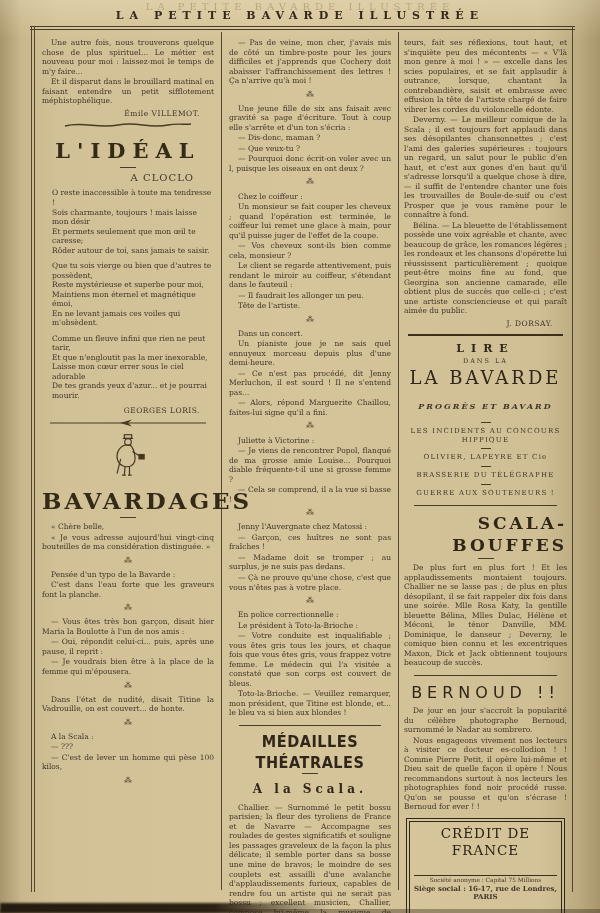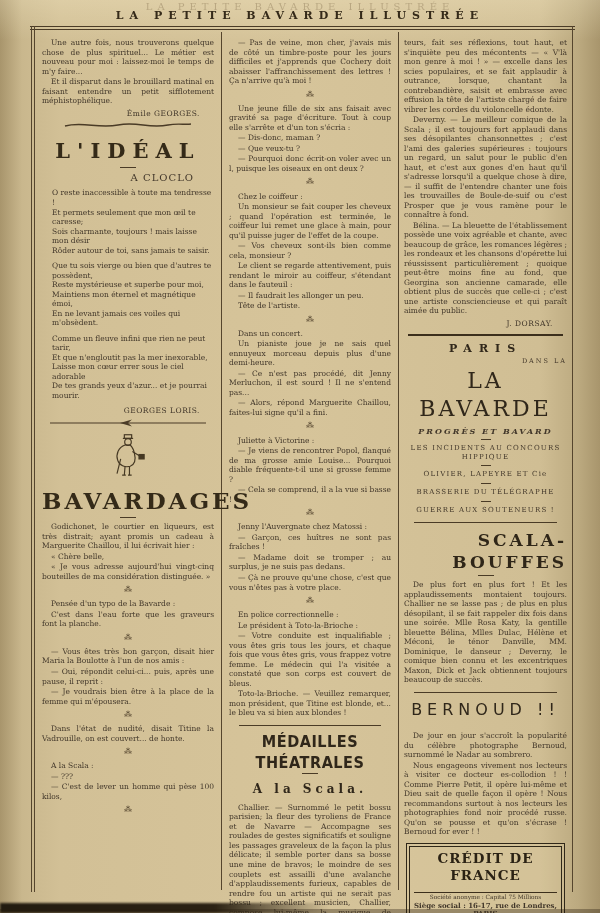--- a/index.html
+++ b/index.html
@@ -44,31 +44,31 @@
 
   .bav-title{text-align:center;font-size:23px;letter-spacing:3px;color:#342a18;margin:4px 0 1px;font-weight:600;}
 
   .med-title{text-align:center;font-family:"DejaVu Sans",sans-serif;font-weight:bold;
     font-size:14.5px;letter-spacing:.5px;color:#30271a;margin:8px 0 2px;transform:scale(1,1.12);}
   .alascala{text-align:center;font-size:12px;font-weight:bold;letter-spacing:4px;margin:8px 0 6px;color:#30271a;}
   .colrule{border-top:1px solid #4a3b26;margin:7px 10px;}
   .colrule-b{border-top:2px solid #3c2f1c;margin:6px 4px;}
 
   .lire1{text-align:center;font-size:11px;font-weight:bold;letter-spacing:7px;margin-top:4px;color:#30271a;}
-  .lire2{text-align:right;font-size:6.5px;letter-spacing:2px;margin:1px 0;}
-  .lire-title{text-align:center;font-size:22px;letter-spacing:3px;color:#30271a;margin:1px 0 2px;}
-  .lire-sub{text-align:center;font-size:8px;font-style:italic;font-weight:bold;letter-spacing:2px;margin:3px 0;}
+  .lire2{text-align:center;font-size:6.5px;letter-spacing:2px;margin:1px 0;}
+  .lire-title{text-align:center;font-size:18px;letter-spacing:3px;color:#30271a;margin:1px 0 2px;}
+  .lire-sub{text-align:center;font-size:8px;font-style:italic;font-weight:bold;letter-spacing:2px;margin:11px 0;}
   .lire-item{text-align:center;font-size:7px;letter-spacing:1.2px;margin:4px 0;}
   .mini-dash{width:10px;border-top:1px solid #4a3b26;margin:3px auto;}
 
   .scala-title{text-align:right;font-size:17px;font-weight:bold;letter-spacing:3px;color:#2f2618;margin:7px 0 2px;}
-  .bernoud-title{text-align:center;font-family:"DejaVu Sans",sans-serif;font-size:16px;letter-spacing:5px;color:#30271a;margin:7px 0 11px;}
+  .bernoud-title{text-align:center;font-family:"DejaVu Sans",sans-serif;font-size:16px;letter-spacing:5px;color:#30271a;margin:7px 0 3px;}
 
   .credit{border:4px double #2f2718;margin:6px 2px 0;padding:3px 4px;background:rgba(222,206,165,.25);}
-  .credit-title{text-align:center;font-size:13.5px;font-weight:bold;letter-spacing:1px;color:#2b2214;border-bottom:1px solid #3c2f1c;padding-bottom:8px;}
+  .credit-title{text-align:center;font-size:13.5px;font-weight:normal;letter-spacing:1px;color:#2b2214;border-bottom:1px solid #3c2f1c;padding-bottom:16px;}
   .credit-l1{text-align:center;font-size:5.8px;margin-top:1px;}
   .credit-l2{text-align:center;font-size:7px;font-weight:bold;border-bottom:1px solid #3c2f1c;padding-bottom:12px;margin-bottom:2px;}
   .credit p{margin:0 0 2px;font-size:5.6px;line-height:1.25;text-align:justify;text-indent:5px;}
 
   svg.sketch{display:block;margin:2px auto;}
 </style>
 </head>
 <body>
 <div class="paper">
 
@@ -78,31 +78,31 @@
   <div class="hrule" style="top:29px"></div>
   <div class="vline" style="left:31px"></div>
   <div class="vline" style="left:34px"></div>
   <div class="vline" style="left:572px"></div>
   <div class="vline" style="left:221px;top:32px;height:858px"></div>
   <div class="vline" style="left:398px;top:32px;height:858px"></div>
 
   <div class="col" id="col1">
     <p class="bp">Une autre fois, nous trouverons quelque chose de plus spirituel... Le métier est nouveau pour moi : laissez-moi le temps de m'y faire...</p>
     <p class="bp">Et il disparut dans le brouillard matinal en faisant entendre un petit sifflotement méphistophélique.</p>
-    <div class="sig">Émile GEORGES.</div>
+    <div class="sig">Émile VILLEMOT.</div>
     <svg class="sketch" width="130" height="10" viewBox="0 0 130 10">
         <path d="M2,6 C20,1 35,9 55,5 C75,1 85,9 105,5 C115,3 122,5 128,4" fill="none" stroke="#4a3b26" stroke-width="1.4"></path>
       </svg>
     <div class="ideal-title">L'IDÉAL</div>
     <div class="tiny-rule"></div>
     <div class="dedic">A CLOCLO</div>
     <div class="stanza">
       <span>O reste inaccessible à toute ma tendresse !</span>
+      <span>Sois charmante, toujours ! mais laisse mon désir</span>
       <span>Et permets seulement que mon œil te caresse;</span>
-      <span>Sois charmante, toujours ! mais laisse mon désir</span>
       <span>Rôder autour de toi, sans jamais te saisir.</span>
     </div>
     <div class="stanza">
       <span>Que tu sois vierge ou bien que d'autres te possèdent,</span>
       <span>Reste mystérieuse et superbe pour moi,</span>
       <span>Maintiens mon éternel et magnétique émoi,</span>
       <span>En ne levant jamais ces voiles qui m'obsèdent.</span>
     </div>
     <div class="stanza">
       <span>Comme un fleuve infini que rien ne peut tarir,</span>
@@ -121,21 +121,20 @@
       <circle cx="30" cy="13" r="4.5"></circle>
       <path d="M26,17 C17,20 13,30 16,38 C18,45 26,48 33,46 C39,44 41,37 39,30 C38,23 35,19 33,17 Z"></path>
       <path d="M36,26 L46,32"></path>
         <rect x="45" y="30" width="7" height="6" fill="#453823"></rect>
       <path d="M20,36 L15,56"></path>
       <path d="M26,46 L25,58 M32,46 L32,58"></path>
       <path d="M22,58 L27,58 M30,58 L35,58"></path>
     </svg>
     <div class="bav-title">BAVARDAGES</div>
     <div class="tiny-rule"></div>
-    <p class="bp">Godichonet, le courtier en liqueurs, est très distrait; ayant promis un cadeau à Marguerite Chaillou, il lui écrivait hier :</p>
     <p class="bp">« Chère belle,</p>
     <p class="bp">« Je vous adresse aujourd'hui vingt-cinq bouteilles de ma considération distinguée. »</p>
     <div class="orn">⁂</div>
     <p class="bp">Pensée d'un typo de la Bavarde :</p>
     <p class="bp">C'est dans l'eau forte que les graveurs font la planche.</p>
     <div class="orn">⁂</div>
     <p class="bp">— Vous êtes très bon garçon, disait hier Maria la Boulotte à l'un de nos amis :</p>
     <p class="bp">— Oui, répondit celui-ci... puis, après une pause, il reprit :</p>
     <p class="bp">— Je voudrais bien être à la place de la femme qui m'épousera.</p>
     <div class="orn">⁂</div>
@@ -188,21 +187,21 @@
     <p class="bp">Challier. — Surnommé le petit bossu parisien; la fleur des tyroliens de France et de Navarre — Accompagne ses roulades de gestes significatifs et souligne les passages graveleux de la façon la plus délicate; il semble porter dans sa bosse une mine de bravos; le moindre de ses couplets est assailli d'une avalanche d'applaudissements furieux, capables de rendre fou un artiste qui ne serait pas bossu ; excellent musicien, Challier, compose lui-même la musique de certaines barcarolles qu'il élucubre dans le fouillis de la loge ; il a toujours un couplet pour lui, et parfois improvise sur la scène des refrains de circonstance ; il pince de la guitare avec beaucoup de tact et chante dans la perfection la fameuse tyrolienne de l'étudiant :</p>
 
   </div>
 
   <div class="col" id="col3">
     <p class="bp" style="text-indent:0">teurs, fait ses réflexions, tout haut, et s'inquiète peu des mécontents — « V'là mon genre à moi ! » — excelle dans les scies populaires, et se fait applaudir à outrance, lorsque, chantant la contrebandière, saisit et embrasse avec effusion la tête de l'artiste chargé de faire vibrer les cordes du violoncelle édonte.</p>
     <p class="bp">Deverny. — Le meilleur comique de la Scala ; il est toujours fort applaudi dans ses désopilantes chansonnettes ; c'est l'ami des galeries supérieures : toujours un regard, un salut pour le public d'en haut, et c'est aux gones d'en haut qu'il s'adresse lorsqu'il a quelque chose à dire, — il suffit de l'entendre chanter une fois les trouvailles de Boule-de-suif ou c'est Prosper que je vous ramène pour le connaître à fond.</p>
     <p class="bp">Bélina. — La bleuette de l'établissement possède une voix agréable et chante, avec beaucoup de grâce, les romances légères ; les rondeaux et les chansons d'opérette lui réussissent particulièrement ; quoique peut-être moins fine au fond, que Georgina son ancienne camarade, elle obtient plus de succès que celle-ci ; c'est une artiste consciencieuse et qui paraît aimée du public.</p>
     <div class="sig">J. DORSAY.</div>
     <div class="colrule-b"></div>
-    <div class="lire1">PARIS</div>
+    <div class="lire1">LIRE</div>
     <div class="lire2">DANS LA</div>
     <div class="lire-title">LA BAVARDE</div>
     <div class="lire-sub">PROGRÈS ET BAVARD</div>
     <div class="mini-dash"></div>
     <div class="lire-item">LES INCIDENTS AU CONCOURS HIPPIQUE</div>
     <div class="mini-dash"></div>
     <div class="lire-item">OLIVIER, LAPEYRE ET Cie</div>
     <div class="mini-dash"></div>
     <div class="lire-item">BRASSERIE DU TÉLÉGRAPHE</div>
     <div class="mini-dash"></div>

